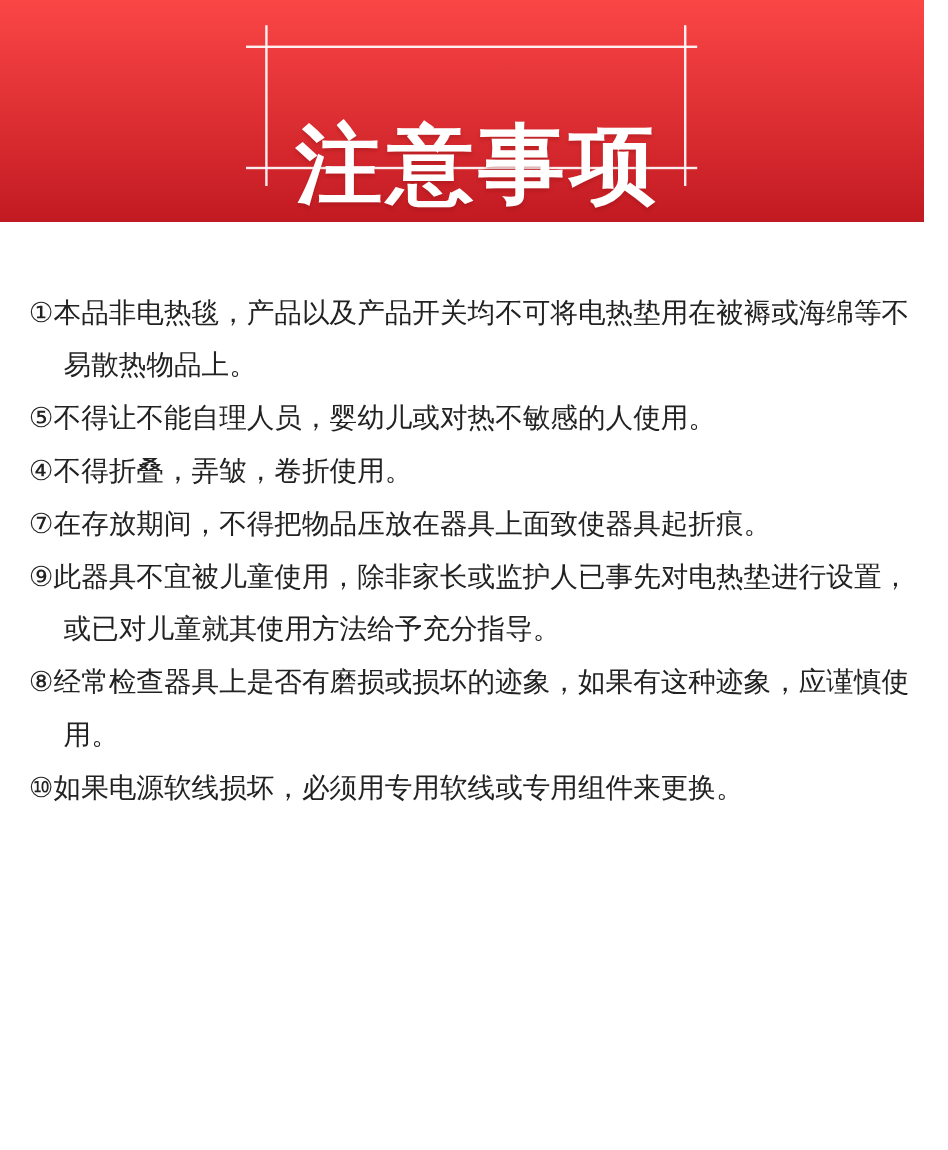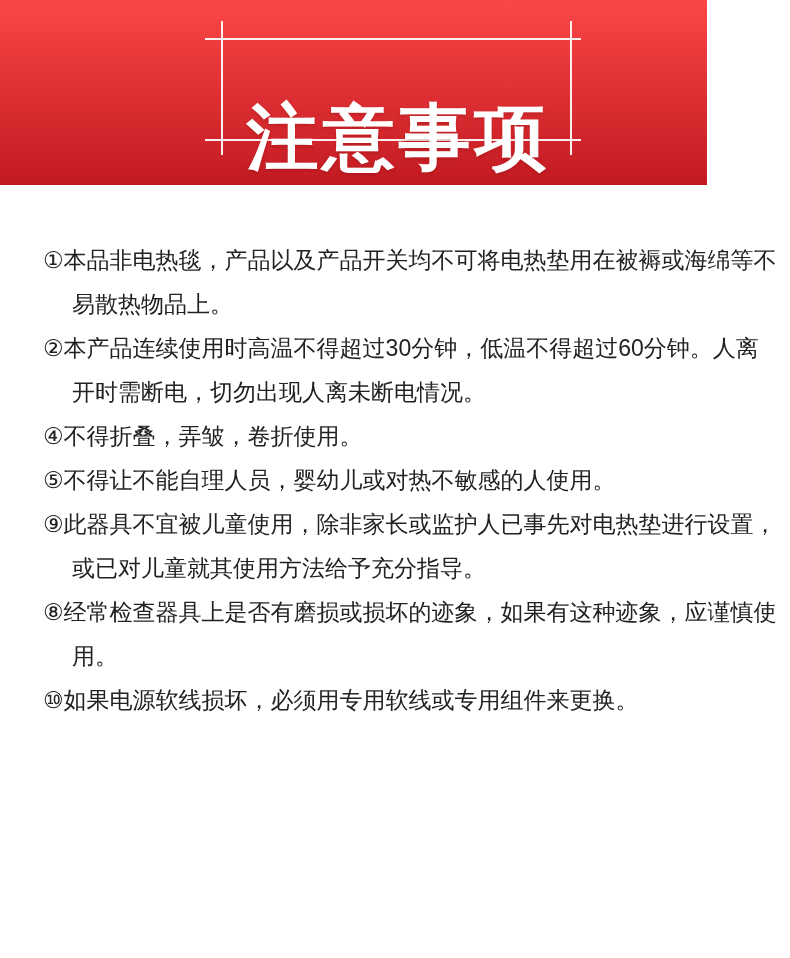--- a/index.html
+++ b/index.html
@@ -16,21 +16,21 @@
   }
   body {
     width: 790px;
     height: 958px;
     background: #ffffff;
     font-family: "Liberation Sans", "DejaVu Sans", sans-serif;
     overflow: hidden;
   }
   .banner {
     position: relative;
-    width: 707px;
+    width: 770px;
     height: 185px;
     background: linear-gradient(180deg, var(--bg-top) 0%, var(--bg-bottom) 100%);
   }
   .frame-line {
     position: absolute;
     background: var(--frame-color);
   }
   .frame-line.h-top    { left: 205px; top: 38px;  width: 376px; height: 2px; }
   .frame-line.h-bottom { left: 205px; top: 139px; width: 376px; height: 2px; }
   .frame-line.v-left   { left: 221px; top: 21px;  width: 2px;  height: 134px; }
@@ -46,21 +46,21 @@
     justify-content: center;
     color: var(--title-color);
     font-size: 72px;
     font-weight: bold;
     letter-spacing: 4px;
     text-indent: 4px;
     white-space: nowrap;
     text-shadow: 0 2px 3px rgba(120, 10, 10, 0.25);
   }
   .notes {
-    padding: 53px 19px 0 43px;
+    padding: 53px 19px 0 24px;
     width: 790px;
   }
   .notes p.note-item {
     margin: 0;
     width: 738px;
     font-size: 23px;
     line-height: 44px;
     color: var(--text-color);
     letter-spacing: 0;
     padding-left: 29px;
@@ -75,19 +75,19 @@
 <header class="banner">
   <div class="frame-line h-top"></div>
   <div class="frame-line h-bottom"></div>
   <div class="frame-line v-left"></div>
   <div class="frame-line v-right"></div>
   <h1 class="banner-title">注意事项</h1>
 </header>
 
 <main class="notes">
   <p class="note-item">①本品非电热毯，产品以及产品开关均不可将电热垫用在被褥或海绵等不易散热物品上。</p>
-  <p class="note-item">②本产品连续使用时高温不得超过30分钟，低温不得超过60分钟。人离开时需断电，切勿出现人离未断电情况。</p>
+  <p class="note-item">⑤不得让不能自理人员，婴幼儿或对热不敏感的人使用。</p>
   <p class="note-item">④不得折叠，弄皱，卷折使用。</p>
-  <p class="note-item">⑤不得让不能自理人员，婴幼儿或对热不敏感的人使用。</p>
+  <p class="note-item">⑦在存放期间，不得把物品压放在器具上面致使器具起折痕。</p>
   <p class="note-item">⑨此器具不宜被儿童使用，除非家长或监护人已事先对电热垫进行设置，或已对儿童就其使用方法给予充分指导。</p>
   <p class="note-item">⑧经常检查器具上是否有磨损或损坏的迹象，如果有这种迹象，应谨慎使用。</p>
   <p class="note-item">⑩如果电源软线损坏，必须用专用软线或专用组件来更换。</p>
 </main>
 
 </body></html>

